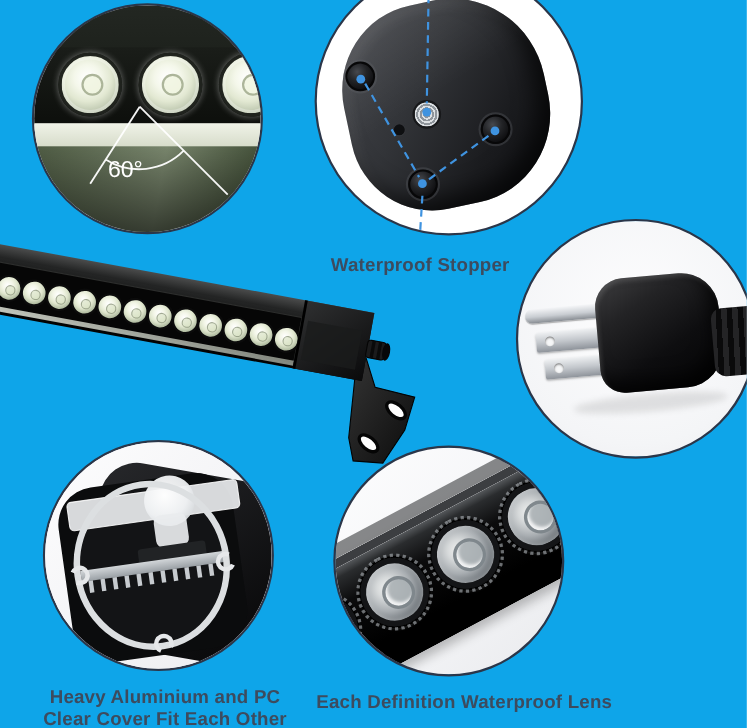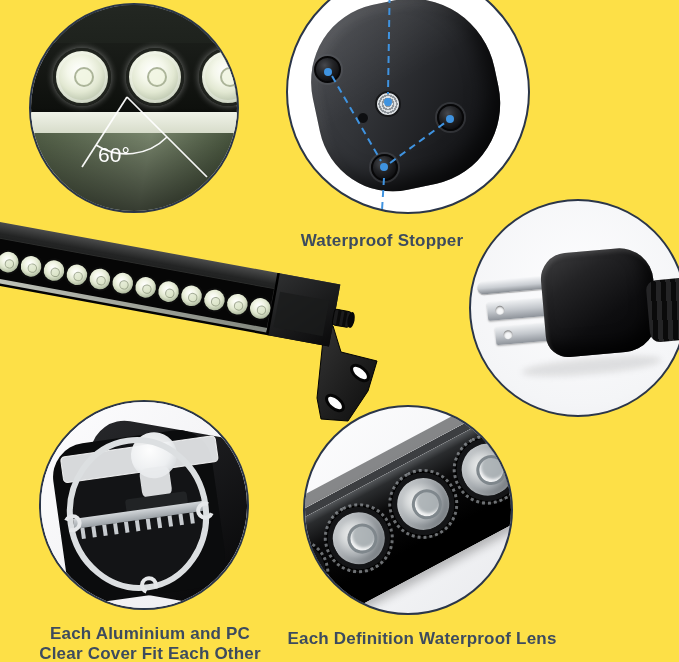--- a/index.html
+++ b/index.html
@@ -1,16 +1,16 @@
 <!DOCTYPE html>
 <html><head>
 <meta charset="utf-8">
 <style>
   html,body{margin:0;padding:0;background:#fff;}
-  .page{position:relative;width:679px;height:662px;background:#fde047;overflow:hidden;
+  .page{position:relative;width:679px;height:662px;background:#0ea5e9;overflow:hidden;
         font-family:"Liberation Sans",sans-serif;}
   
   .inset{position:absolute;border-radius:50%;border:2px solid var(--circle-border,#2b3649);
          overflow:hidden;box-sizing:border-box;background:#fff;z-index:3;}
   #inset-beam{left:29px;top:3px;width:210px;height:210px;}
   #inset-stopper{left:286px;top:-30px;width:244px;height:244px;}
   #inset-plug{left:469px;top:199px;width:218px;height:218px;
       background:radial-gradient(circle at 50% 40%,#fdfdfe 0%,#f4f5f7 70%,#ececef 100%);}
   #inset-housing{left:39px;top:400px;width:210px;height:210px;}
   #inset-lens{left:303px;top:405px;width:210px;height:210px;
@@ -335,17 +335,17 @@
     <div class="lens-bar">
         <div class="cl-lens" style="left: 9px; top: 13px;"></div>
         <div class="cl-lens" style="left: 82px; top: 13px;"></div>
         <div class="cl-lens" style="left: 155px; top: 13px;"></div>
         <div class="cl-lens" style="left: 228px; top: 13px;"></div>
       </div>
   </div>
 
   <div class="caption" id="cap-stopper">Waterproof Stopper</div>
   <div class="caption" id="cap-housing">
-    <div>Each Aluminium and PC</div>
+    <div>Heavy Aluminium and PC</div>
     <div>Clear Cover Fit Each Other</div>
   </div>
   <div class="caption" id="cap-lens">Each Definition Waterproof Lens</div>
 </div>
 
 </body></html>

